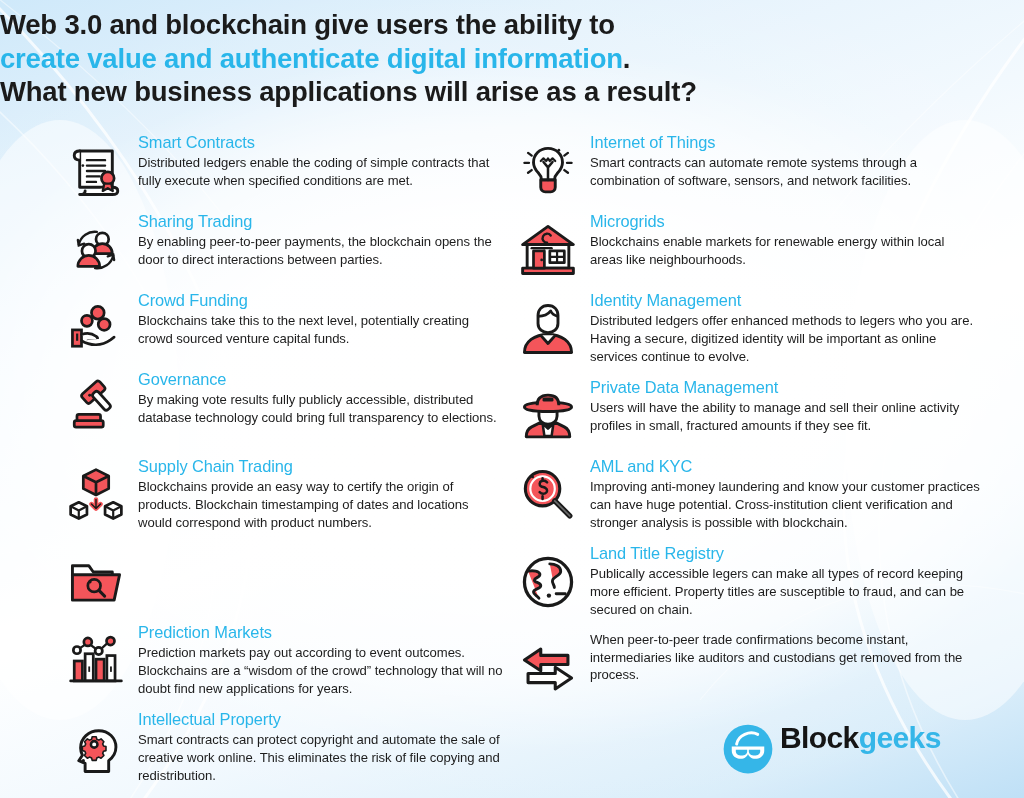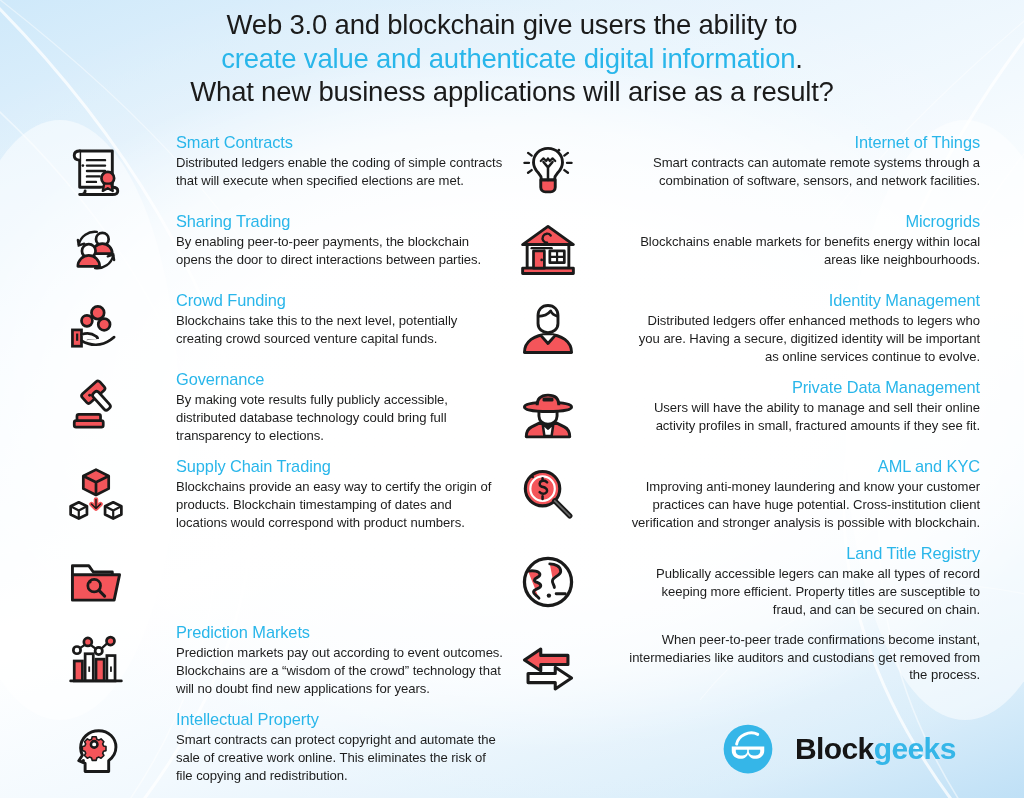--- a/index.html
+++ b/index.html
@@ -14,42 +14,41 @@
     background:
       radial-gradient(ellipse 70% 55% at 50% 50%, rgba(255,255,255,1) 0%, rgba(255,255,255,0.98) 42%, rgba(255,255,255,0.70) 62%, rgba(255,255,255,0.10) 80%, rgba(255,255,255,0) 100%),
       linear-gradient(160deg, #cfe9fa 0%, #e4f2fc 18%, #f2f9fe 38%, #ffffff 55%, #f2f9fe 72%, #d9edfa 90%, #bfe0f6 100%);
   }
   #bgsvg{position:absolute;inset:0;width:1024px;height:798px;}
   #content{position:absolute;inset:0;}
 
   
   .headline{
     position:absolute;left:0;right:0;top:8px;
-    text-align:center;
     line-height:1.22;
     color:#1b1b1b;
     font-size:27.5px;
-    font-weight:400;
+    font-weight:700;
     letter-spacing:-0.2px;
   }
   .headline .l{display:block;white-space:nowrap;}
   .hl-accent{color:#29b6ea;margin-top:40px;}
 
   
   .col{position:absolute;top:133px;}
   .col-left{left:58px;width:445px;}
-  .col-right{left:510px;width:470px;text-align:right;}
+  .col-right{left:510px;width:470px;}
 
   .item{position:relative;display:block;margin-bottom:7px;}
   .item-icon{
     position:absolute;left:0;top:2px;width:76px;height:72px;
     display:flex;align-items:center;justify-content:center;
   }
   .item-icon svg{display:block;}
-  .item-body{margin-left:118px;}
+  .item-body{margin-left:80px;}
   .item-title{
     color:#29b6ea;
     font-size:16.4px;
     font-weight:400;
     line-height:1.18;
     margin:0 0 2px 0;
     letter-spacing:-0.1px;
   }
   .item-desc{
     color:#1d1d1d;
@@ -61,21 +60,21 @@
   }
 
   
   .col-left  .item{min-height:72px;}
   .col-right .item{min-height:72px;}
   .col-left  .item.h3,.col-right .item.h3{min-height:80px;}
 
   
   .logo{
     position:absolute;left:722px;top:723px;
-    display:flex;align-items:center;gap:21px;
+    display:flex;align-items:flex-start;gap:6px;
   }
   .logo-mark{width:52px;height:52px;display:block;}
   .logo-text{
     font-size:30px;font-weight:700;letter-spacing:-0.6px;line-height:1;
     white-space:nowrap;
   }
   .logo-text .a{color:#151515;}
   .logo-text .b{color:#35b6e8;}
 </style>
 </head>
@@ -121,21 +120,21 @@
               <circle cx="17.5" cy="26" r="1.5" fill="#1a1a1a" stroke="none"></circle>
             </g>
             <g>
               <circle cx="45" cy="40" r="7" fill="#f4555a" stroke="#1a1a1a" stroke-width="3"></circle>
               <path d="M41 46l-1.5 8 5.5-3 5.5 3-1.5-8z" fill="#f4555a" stroke="#1a1a1a" stroke-width="2.6" stroke-linejoin="round"></path>
             </g>
           </svg>
         </span>
         <div class="item-body">
           <h3 class="item-title">Smart Contracts</h3>
-          <p class="item-desc">Distributed ledgers enable the coding of simple contracts that will execute when specified elections are met.</p>
+          <p class="item-desc">Distributed ledgers enable the coding of simple contracts that fully execute when specified conditions are met.</p>
         </div>
       </div>
 
       <div class="item">
         <span class="item-icon">
           <svg width="58" height="58" viewBox="0 0 64 64">
             <g fill="none" stroke="#1a1a1a" stroke-width="2.6" stroke-linecap="round">
               <path d="M13 26a18 18 0 0 1 20-14"></path>
               <path d="M51 38a18 18 0 0 1-20 14"></path>
               <path d="M12 21l1 6 6-2"></path>
@@ -305,21 +304,21 @@
             <circle cx="25" cy="43" r="1.5" fill="#1a1a1a"></circle>
             <rect x="34" y="33" width="16" height="13" fill="#fff" stroke="#1a1a1a" stroke-width="3" stroke-linejoin="round"></rect>
             <path d="M42 33v13M34 39.5h16" stroke="#1a1a1a" stroke-width="2.4"></path>
             <path d="M14 30h22" stroke="#1a1a1a" stroke-width="2.6" stroke-linecap="round"></path>
             <path d="M35 16a5 5 0 1 0-4 8" fill="none" stroke="#1a1a1a" stroke-width="2.6" stroke-linecap="round"></path>
             <circle cx="28" cy="30" r="1.4" fill="#1a1a1a"></circle>
           </svg>
         </span>
         <div class="item-body">
           <h3 class="item-title">Microgrids</h3>
-          <p class="item-desc">Blockchains enable markets for benefits energy within local areas like neighbourhoods.</p>
+          <p class="item-desc">Blockchains enable markets for renewable energy within local areas like neighbourhoods.</p>
         </div>
       </div>
 
       <div class="item h3">
         <span class="item-icon">
           <svg width="58" height="58" viewBox="0 0 64 64">
             <path d="M32 6c7 0 11 5 11 11v9c0 6-5 10-11 10s-11-4-11-10v-9c0-6 4-11 11-11z" fill="#fff" stroke="#1a1a1a" stroke-width="3.2" stroke-linejoin="round"></path>
             <path d="M21 18c6 0 11-2 14-6 1 3 4 5 8 6" fill="none" stroke="#1a1a1a" stroke-width="3" stroke-linejoin="round"></path>
             <path d="M6 58c0-12 11-20 26-20s26 8 26 20z" fill="#f4555a" stroke="#1a1a1a" stroke-width="3.2" stroke-linejoin="round"></path>
             <path d="M24 39l8 9 8-9" fill="#fff" stroke="#1a1a1a" stroke-width="3.2" stroke-linejoin="round"></path>

